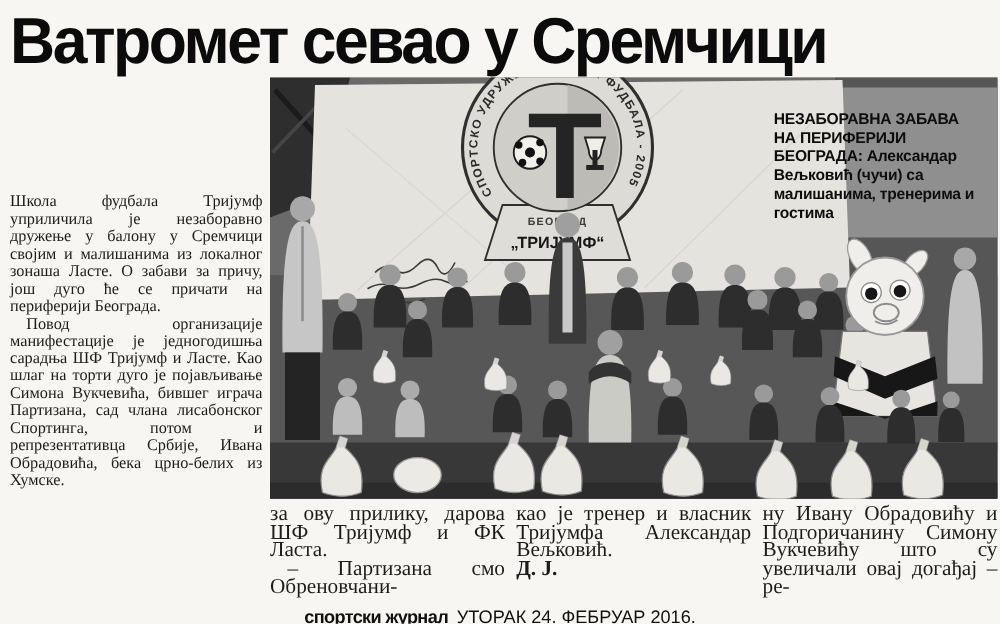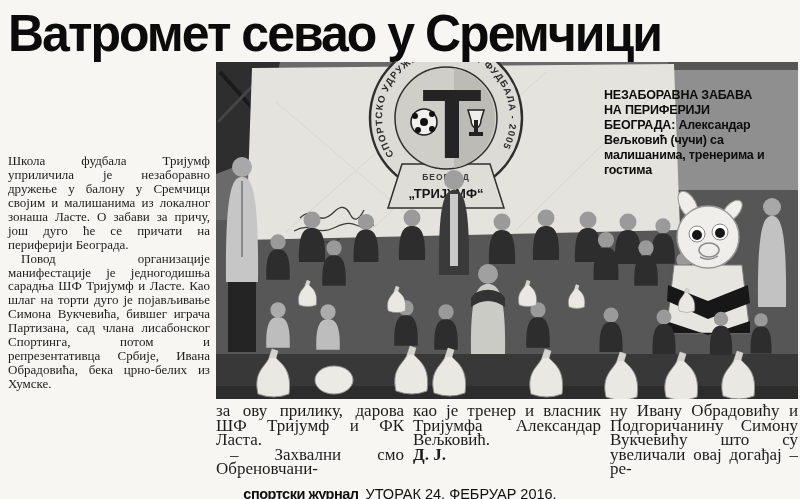--- a/index.html
+++ b/index.html
@@ -21,21 +21,21 @@
     width:202px;flex:0 0 202px;
     font-size:13px;line-height:13.9px;text-align:justify;
     color:#1c1c1c;padding-top:6px;
   }
   .left-col p{margin:0;text-indent:13px;}
   .left-col p:first-child{text-indent:0;}
   .right-stack{width:582px;flex:0 0 582px;}
   .photo-wrap{position:relative;width:582px;height:337px;background:#666;}
   .photo-wrap svg{display:block;}
   .overlay-caption{
-    position:absolute;top:26px;right:26px;width:168px;
+    position:absolute;top:26px;right:11px;width:168px;
     font-family:"Liberation Sans", sans-serif;
     font-weight:bold;font-size:12.5px;line-height:1.2;
     color:#0d0d0d;letter-spacing:-0.2px;
   }
   .captions-row{
     display:flex;gap:9px;margin-top:5px;
     font-size:17px;line-height:14.6px;text-align:justify;color:#1c1c1c;
   }
   .captions-row .cap{flex:1;margin:0;}
   .captions-row p{margin:0;}
@@ -223,21 +223,21 @@
 
         <div class="overlay-caption">
           <span>НЕЗАБОРАВНА ЗАБАВА НА ПЕРИФЕРИЈИ БЕОГРАДА:</span>
           <span>Александар Вељковић (чучи) са малишанима, тренерима и гостима</span>
         </div>
       </div>
 
       <div class="captions-row">
         <div class="cap">
           <p>за ову прилику, дарова ШФ Тријумф и ФК Ласта.</p>
-          <p class="q">– Захвални смо Обреновчани-</p>
+          <p class="q">– Партизана смо Обреновчани-</p>
         </div>
         <div class="cap">
           <p>као је тренер и власник Тријумфа Александар Вељковић.</p>
           <p class="byline">Д. Ј.</p>
         </div>
         <div class="cap">
           <p>ну Ивану Обрадовићу и Подгоричанину Симону Вукчевићу што су увеличали овај догађај – ре-</p>
         </div>
       </div>
 

